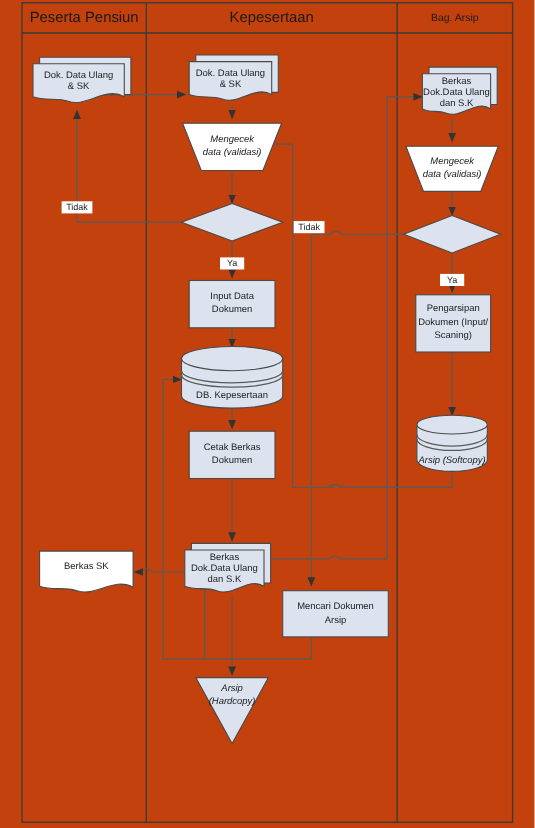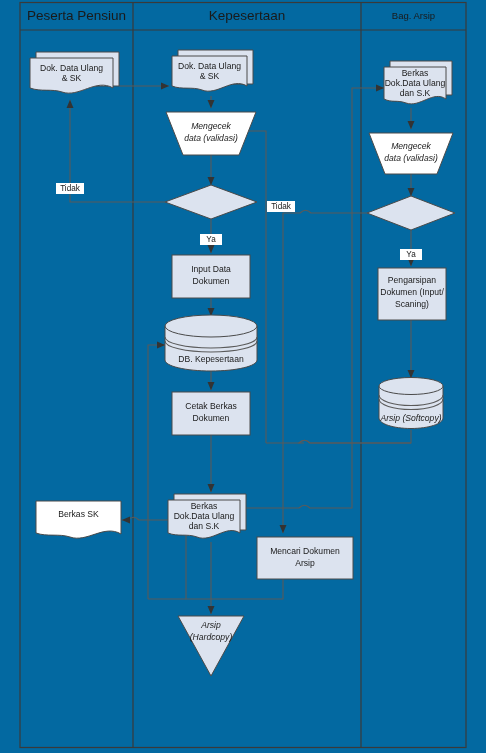--- a/index.html
+++ b/index.html
@@ -7,21 +7,21 @@
     padding: 0;
     background: #ffffff;
   }
   body {
     font-family: "Liberation Sans", sans-serif;
   }
   #canvas {
     position: relative;
     width: 486px;
     height: 753px;
-    background: #0369a1;
+    background: #c2410c;
     overflow: hidden;
   }
   #flow-svg {
     position: absolute;
     left: 0;
     top: 0;
   }
   .lane-title {
     font-family: "Liberation Sans", sans-serif;
     fill: #1a1a1a;

